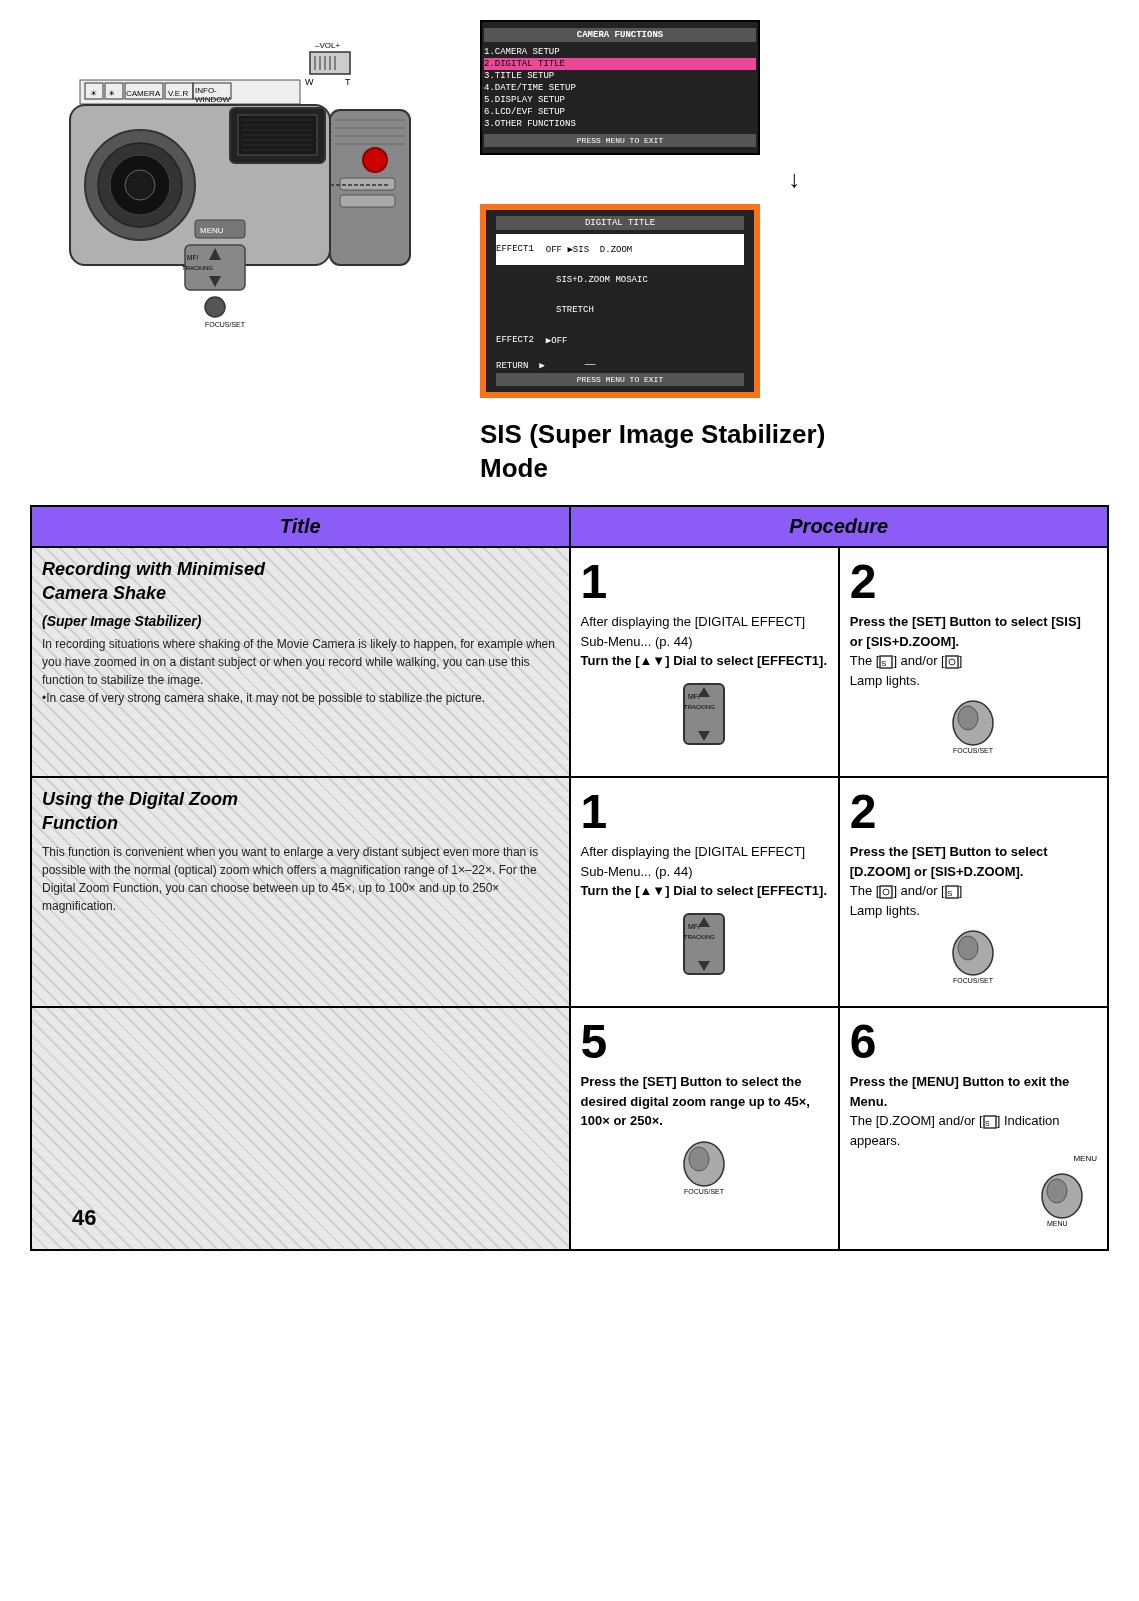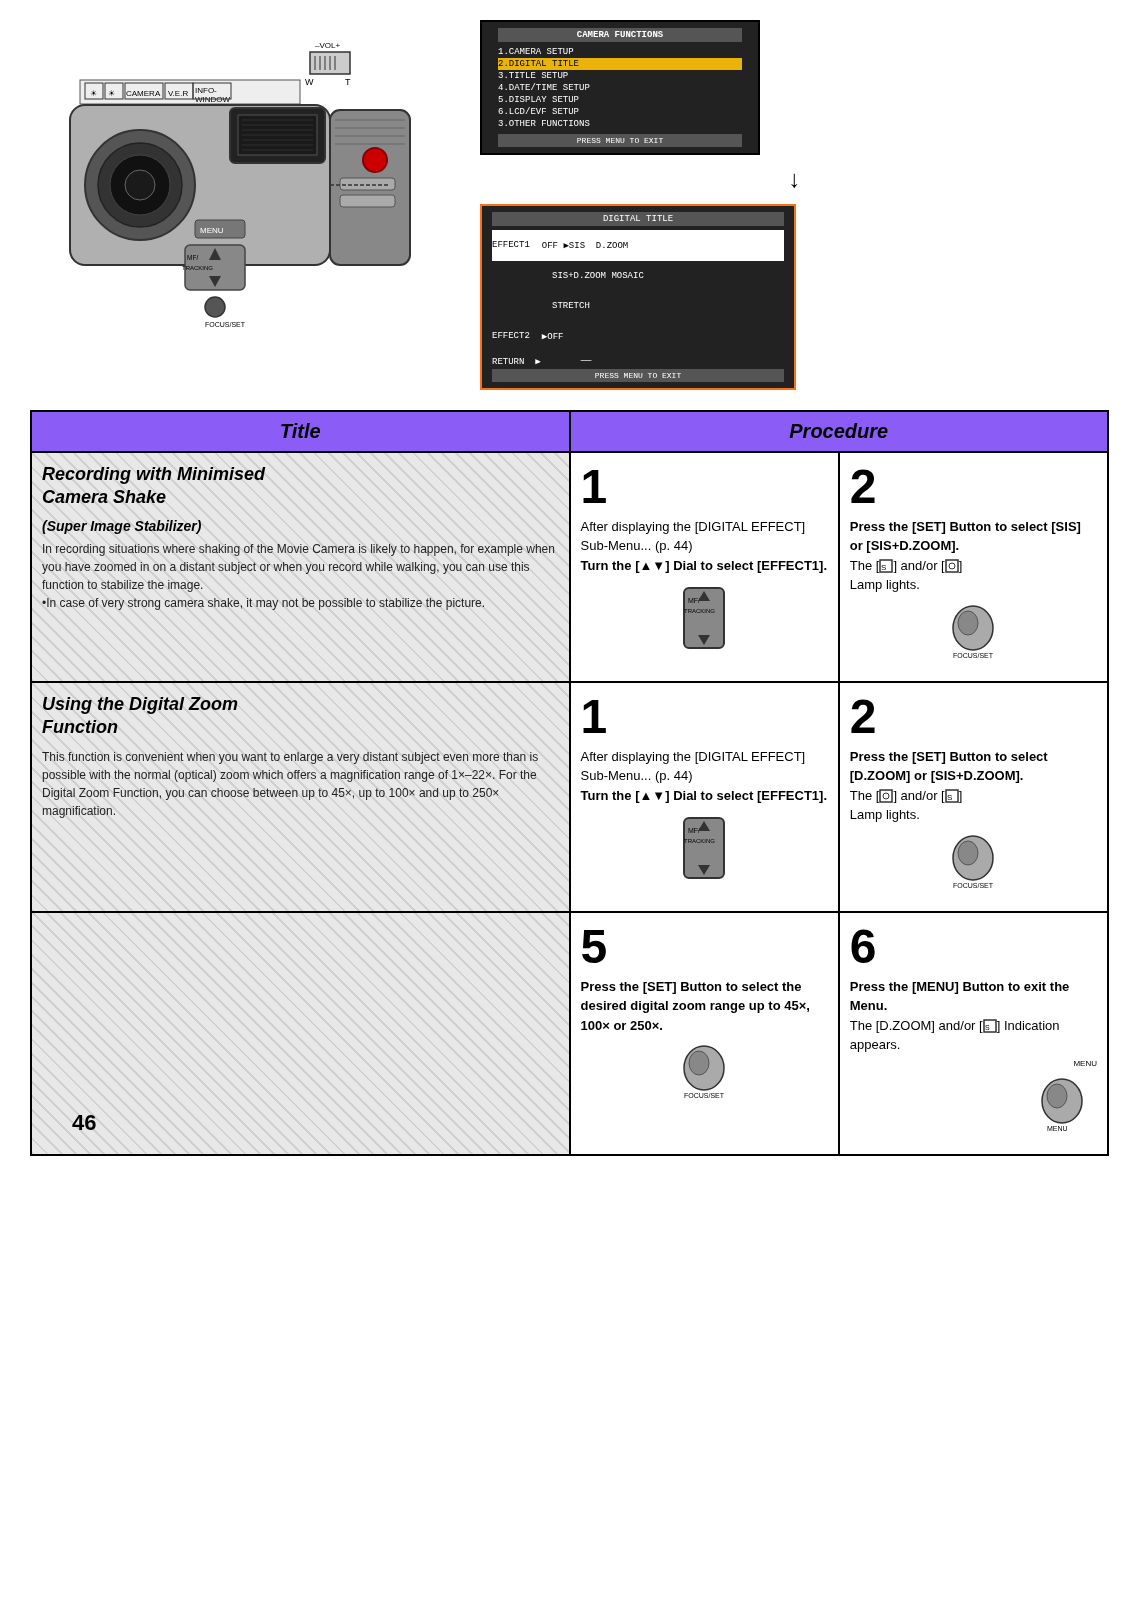--- a/index.html
+++ b/index.html
@@ -35,64 +35,64 @@
       display: flex;
       flex-direction: column;
       gap: 10px;
     }
 
     
     .menu-screen {
       border: 2px solid #000;
       background: #222;
       color: #fff;
-      padding: 6px 16px;
+      padding: 6px 2px;
       font-size: 10px;
       font-family: 'Courier New', monospace;
       width: 280px;
     }
     .menu-screen .menu-title {
       background: #555;
       text-align: center;
       padding: 2px;
       font-weight: bold;
       font-size: 9px;
       margin-bottom: 4px;
     }
     .menu-screen .menu-item {
       padding: 1px 0;
       font-size: 9px;
     }
     .menu-screen .menu-item.selected {
-      background: #eab308;
+      background: #ec4899;
       color: #000;
     }
     .menu-screen .menu-footer {
       background: #555;
       text-align: center;
       padding: 2px;
       margin-top: 4px;
       font-size: 8px;
     }
 
     .arrow-down {
       text-align: center;
       font-size: 24px;
       line-height: 1.2;
       color: #000;
     }
 
     
     .digital-screen {
-      border: 2px solid #f97316;
+      border: 6px solid #f97316;
       background: #222;
       color: #fff;
       padding: 6px 10px;
       font-family: 'Courier New', monospace;
-      width: 316px;
+      width: 280px;
     }
     .digital-screen .d-title {
       background: #555;
       text-align: center;
       padding: 2px;
       font-size: 9px;
       margin-bottom: 4px;
     }
     .digital-screen .d-row {
       display: flex;
@@ -345,20 +345,21 @@
         <span>EFFECT2</span>
         <span style="margin-left:4px;">▶OFF</span>
       </div>
       <div class="d-return">
         <span>RETURN &nbsp;▶</span>
         <span style="margin-left:20px;">——</span>
       </div>
       <div class="d-footer">PRESS MENU TO EXIT</div>
     </div>
 
+    <div class="sis-title">SIS (Super Image Stabilizer)<br>Mode</div>
   </div>
 </div>
 
 <div class="bottom-wrapper">
   <table class="main-table">
     <thead>
       <tr>
         <th>Title</th>
         <th colspan="2">Procedure</th>
       </tr>

